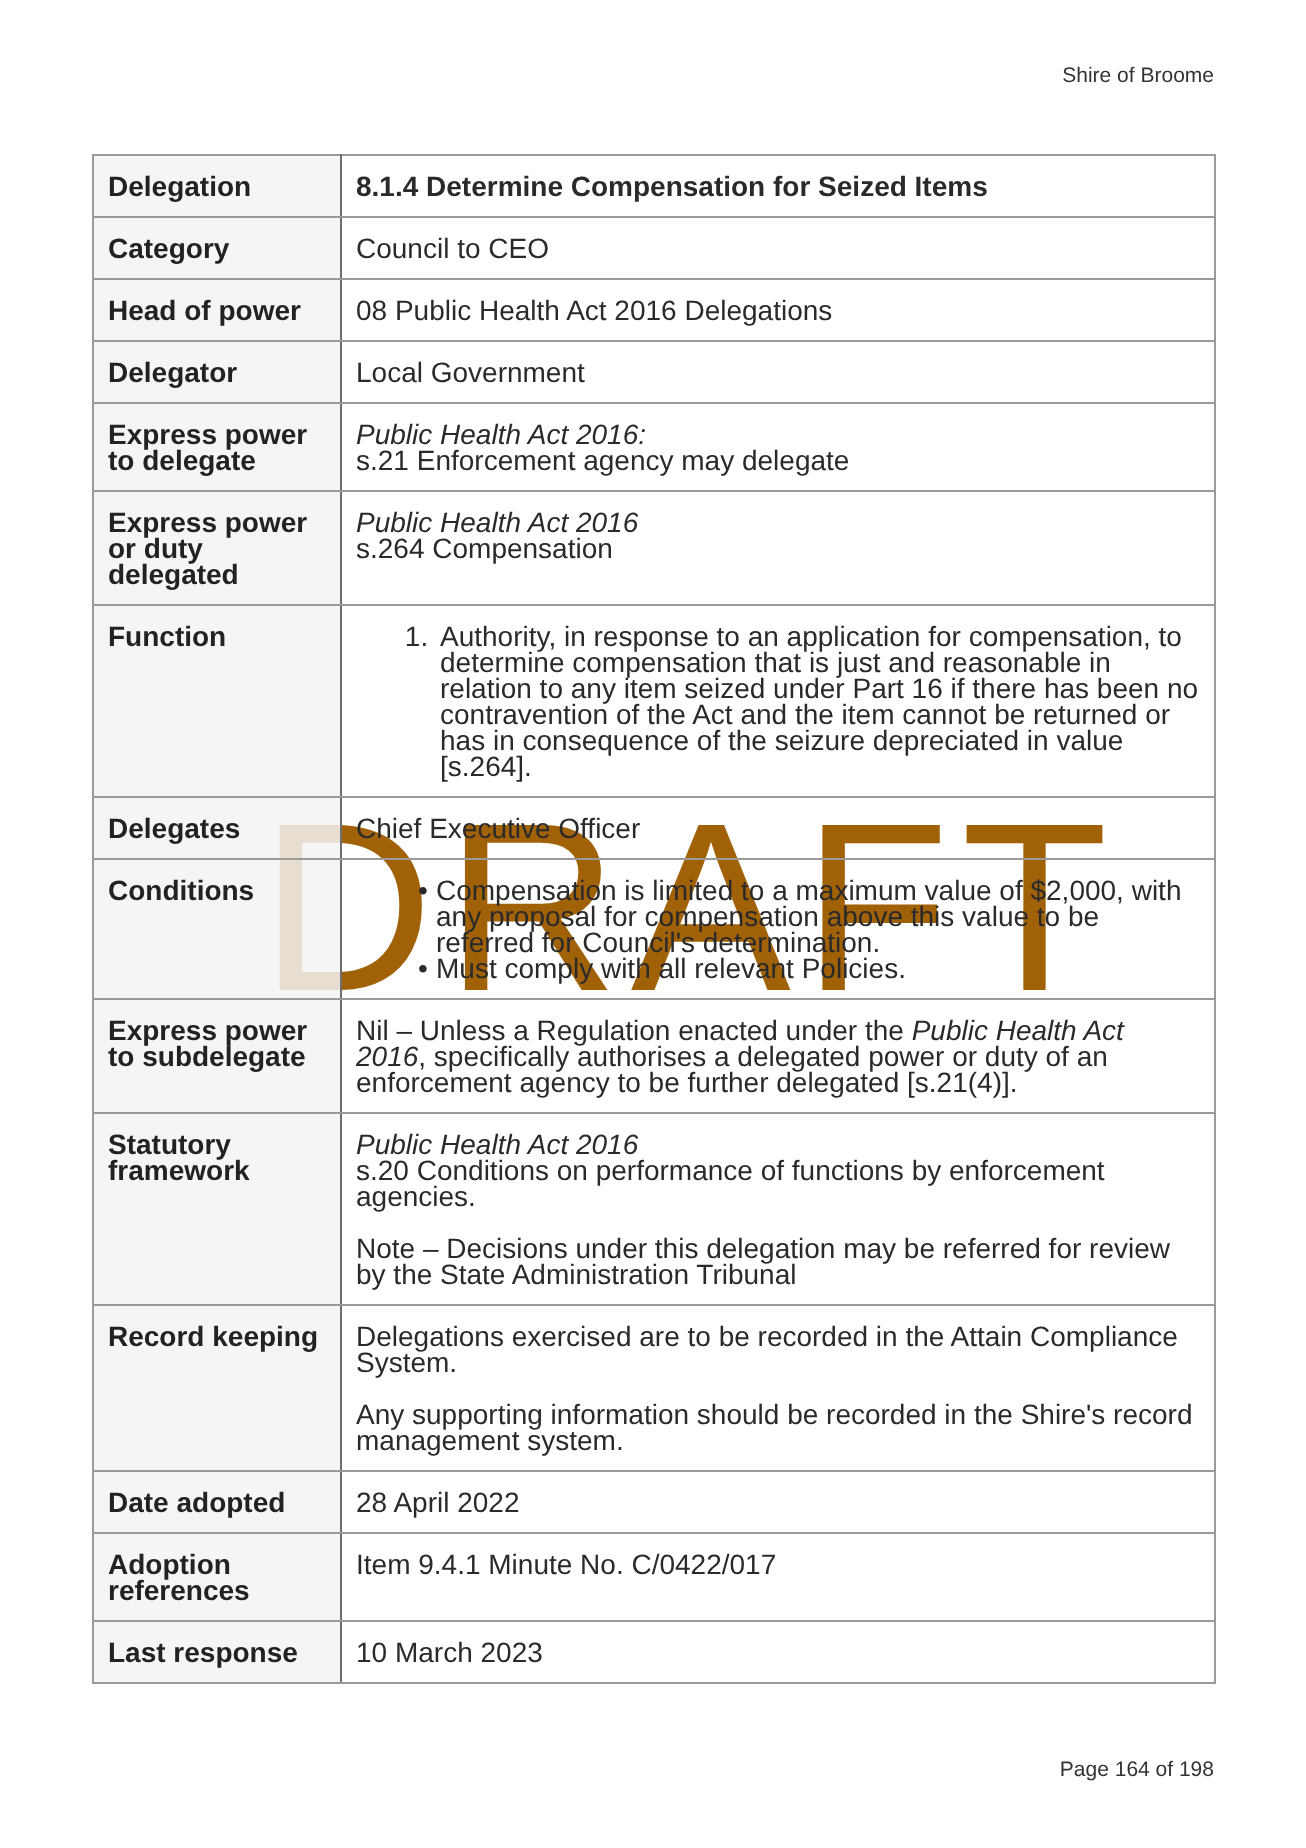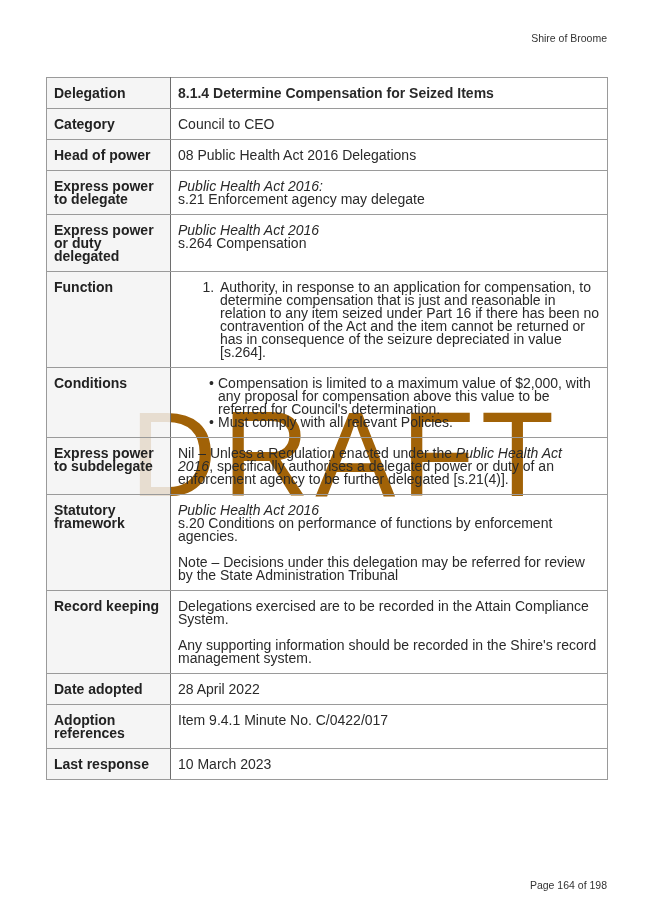--- a/index.html
+++ b/index.html
@@ -41,40 +41,48 @@
   </tr>
   <tr>
     <td class="lbl">Category</td>
     <td class="val">Council to CEO</td>
   </tr>
   <tr>
     <td class="lbl">Head of power</td>
     <td class="val">08 Public Health Act 2016 Delegations</td>
   </tr>
   <tr>
+    <td class="lbl">Delegator</td>
+    <td class="val">Local Government</td>
+  </tr>
+  <tr>
     <td class="lbl">Express power to delegate</td>
     <td class="val">
       <p class="ital">Public Health Act 2016:</p>
       <p>s.21 Enforcement agency may delegate</p>
     </td>
   </tr>
   <tr>
     <td class="lbl">Express power or duty delegated</td>
     <td class="val">
       <p class="ital">Public Health Act 2016</p>
       <p>s.264 Compensation</p>
     </td>
   </tr>
   <tr>
     <td class="lbl">Function</td>
     <td class="val">
       <ol>
         <li>Authority, in response to an application for compensation, to determine compensation that is just and reasonable in relation to any item seized under Part 16 if there has been no contravention of the Act and the item cannot be returned or has in consequence of the seizure depreciated in value [s.264].</li>
       </ol>
     </td>
+  </tr>
+  <tr>
+    <td class="lbl">Delegates</td>
+    <td class="val">Chief Executive Officer</td>
   </tr>
   <tr>
     <td class="lbl">Conditions</td>
     <td class="val">
       <ul>
         <li>Compensation is limited to a maximum value of $2,000, with any proposal for compensation above this value to be referred for Council's determination.</li>
         <li>Must comply with all relevant Policies.</li>
       </ul>
     </td>
   </tr>

